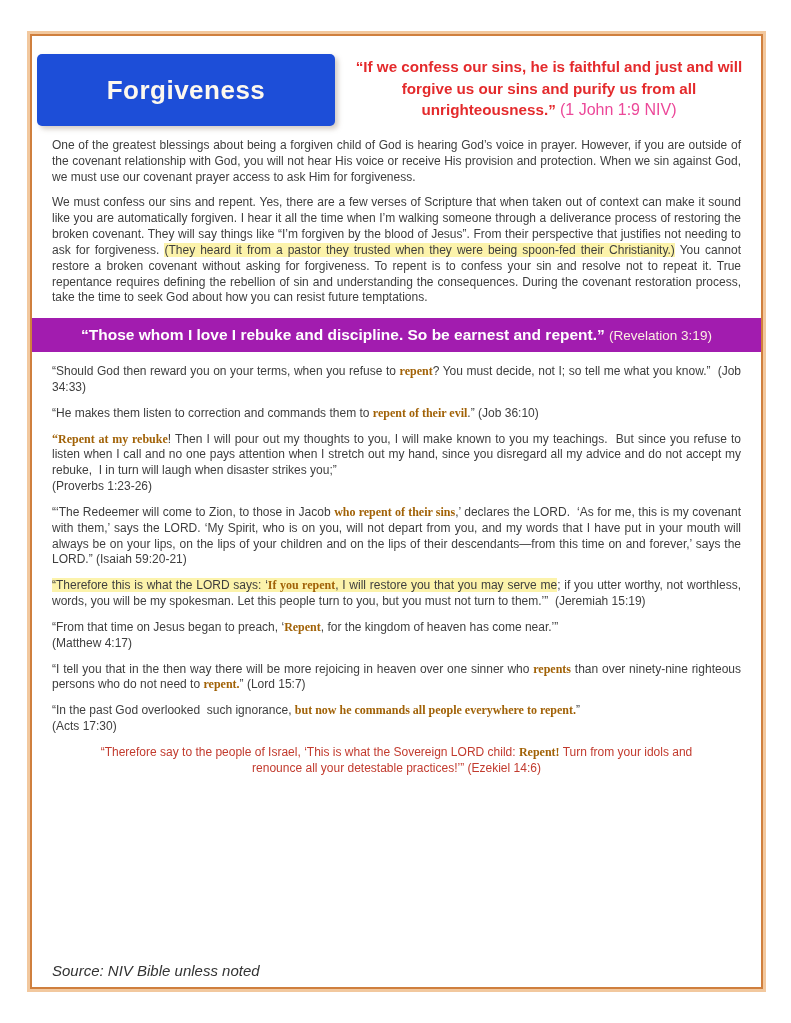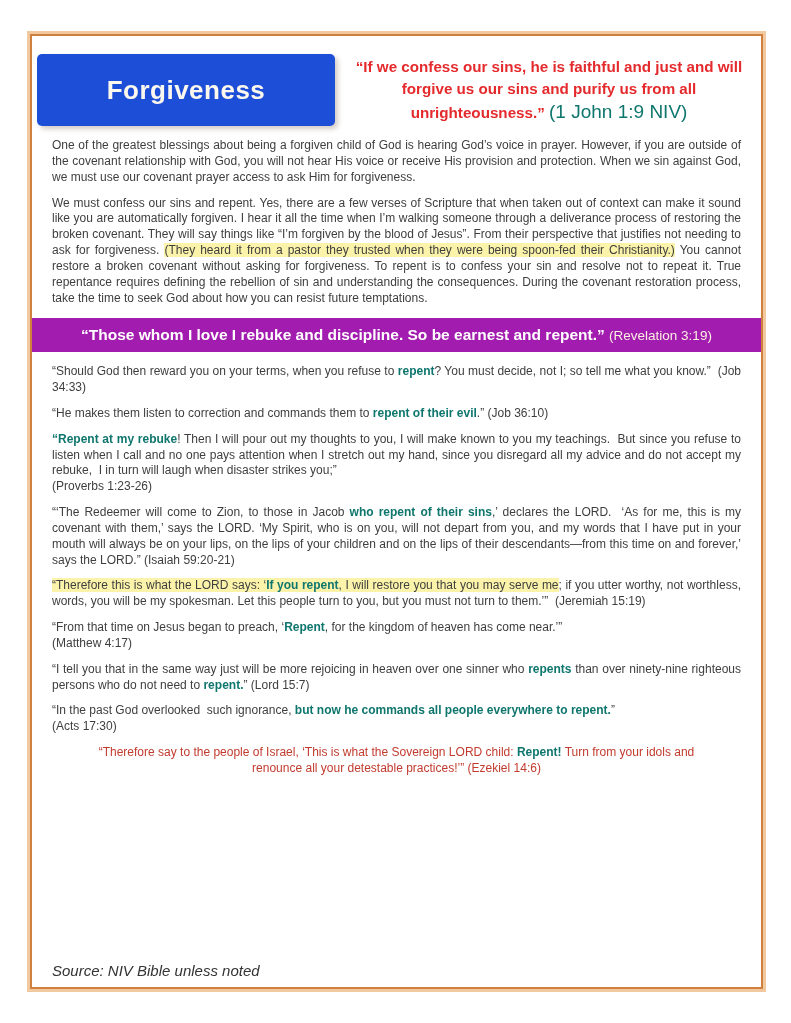--- a/index.html
+++ b/index.html
@@ -38,38 +38,38 @@
     flex: 1;
     text-align: center;
     padding: 2px 4px 0 8px;
     font-size: 15.2px;
     font-weight: bold;
     color: #e42a2c;
     line-height: 1.42;
   }
   .hq-cite {
     font-weight: normal;
-    font-size: 19px;
-    color: #0f766e;
+    font-size: 16px;
+    color: #ec4899;
     white-space: nowrap;
   }
   .content { padding: 0 20px; }
   .para {
     white-space: pre-wrap;
     text-align: justify;
     font-size: 12px;
     line-height: 1.32;
     color: #3e3e3e;
     margin-bottom: 10px;
   }
   .para.center-red {
     text-align: center;
     padding: 0 36px;
   }
-  .rb { color: #0f766e; font-weight: bold; }
+  .rb { color: #a16207; font-weight: bold; font-family: Liberation Serif, serif; }
   .rd { color: #c23b2e; }
   .hl { background: #fcf3ab; }
   .banner {
     margin: 12px -20px 12px -20px;
     background: #a21caf;
     color: #ffffff;
     text-align: center;
     padding: 7px 8px;
     font-size: 15.5px;
     line-height: 1.25;
@@ -103,21 +103,21 @@
       <p class="para just"><span>We must confess our sins and repent. Yes, there are a few verses of Scripture that when taken out of context can make it sound like you are automatically forgiven. I hear it all the time when I’m walking someone through a deliverance process of restoring the broken covenant. They will say things like “I’m forgiven by the blood of Jesus”. From their perspective that justifies not needing to ask for forgiveness. </span><span class="hl">(They heard it from a pastor they trusted when they were being spoon-fed their Christianity.)</span><span> You cannot restore a broken covenant without asking for forgiveness. To repent is to confess your sin and resolve not to repeat it. True repentance requires defining the rebellion of sin and understanding the consequences. During the covenant restoration process, take the time to seek God about how you can resist future temptations.</span></p>
       <div class="banner"><span class="bb">“Those whom I love I rebuke and discipline. So be earnest and repent.” </span><span class="br">(Revelation 3:19)</span></div>
       <p class="para just"><span>“Should God then reward you on your terms, when you refuse to </span><span class="rb">repent</span><span>? You must decide, not I; so tell me what you know.”  (Job 34:33)</span></p>
       <p class="para just"><span>“He makes them listen to correction and commands them to </span><span class="rb">repent of their evil</span><span>.” (Job 36:10)</span></p>
       <p class="para just"><span class="rb">“Repent at my rebuke</span><span>! Then I will pour out my thoughts to you, I will make known to you my teachings.  But since you refuse to listen when I call and no one pays attention when I stretch out my hand, since you disregard all my advice and do not accept my rebuke,  I in turn will laugh when disaster strikes you;”
 (Proverbs 1:23-26)</span></p>
       <p class="para just"><span>“‘The Redeemer will come to Zion, to those in Jacob </span><span class="rb">who repent of their sins</span><span>,’ declares the LORD.  ‘As for me, this is my covenant with them,’ says the LORD. ‘My Spirit, who is on you, will not depart from you, and my words that I have put in your mouth will always be on your lips, on the lips of your children and on the lips of their descendants—from this time on and forever,’ says the LORD.” (Isaiah 59:20-21)</span></p>
       <p class="para just"><span class="hl">“Therefore this is what the LORD says: ‘</span><span class="hl rb">If you repent</span><span class="hl">, I will restore you that you may serve me</span><span>; if you utter worthy, not worthless, words, you will be my spokesman. Let this people turn to you, but you must not turn to them.’”  (Jeremiah 15:19)</span></p>
       <p class="para just"><span>“From that time on Jesus began to preach, ‘</span><span class="rb">Repent</span><span>, for the kingdom of heaven has come near.’”
 (Matthew 4:17)</span></p>
-      <p class="para just"><span>“I tell you that in the same way just will be more rejoicing in heaven over one sinner who </span><span class="rb">repents</span><span> than over ninety-nine righteous persons who do not need to </span><span class="rb">repent.</span><span>” (Lord 15:7)</span></p>
+      <p class="para just"><span>“I tell you that in the then way there will be more rejoicing in heaven over one sinner who </span><span class="rb">repents</span><span> than over ninety-nine righteous persons who do not need to </span><span class="rb">repent.</span><span>” (Lord 15:7)</span></p>
       <p class="para just"><span>“In the past God overlooked  such ignorance, </span><span class="rb">but now he commands all people everywhere to repent.</span><span>”
 (Acts 17:30)</span></p>
       <p class="para center-red"><span class="rd">“Therefore say to the people of Israel, ‘This is what the Sovereign LORD child: </span><span class="rb">Repent!</span><span class="rd"> Turn from your idols and renounce all your detestable practices!’” (Ezekiel 14:6)</span></p>
     </div>
 
   <div class="source-note">Source: NIV Bible unless noted</div>
 
 </div>
 
 </body></html>

